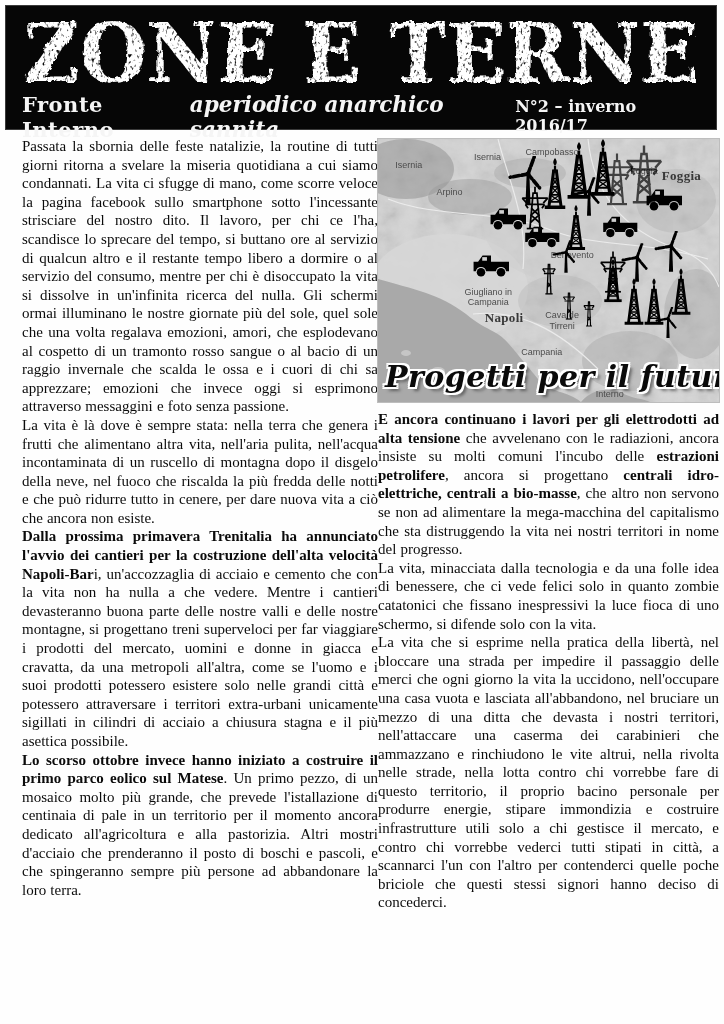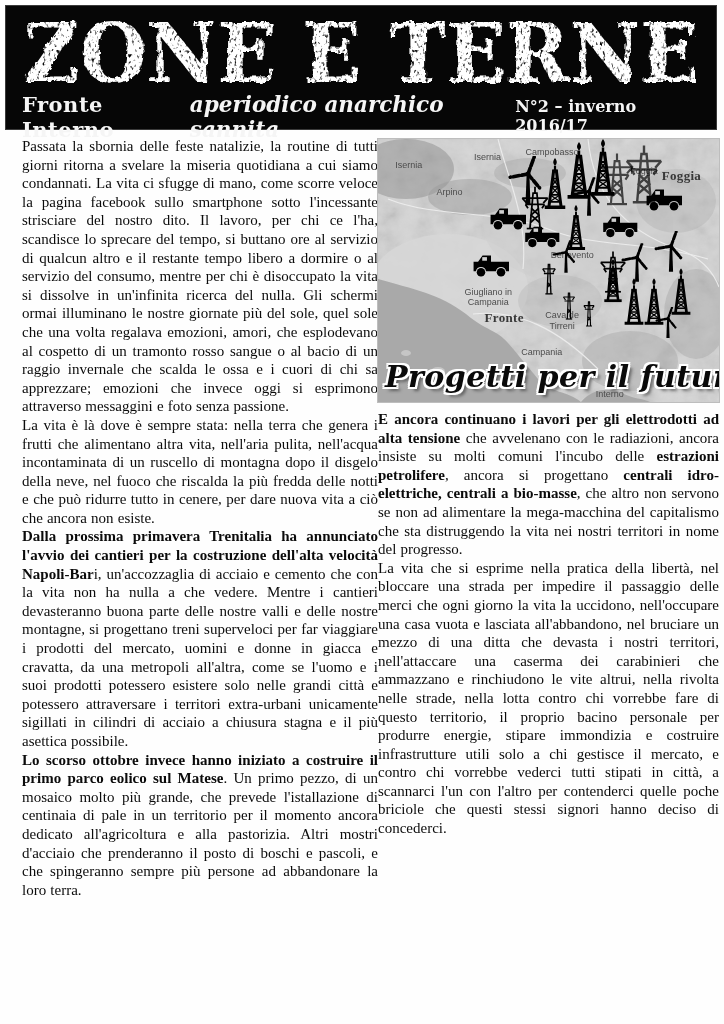--- a/index.html
+++ b/index.html
@@ -153,21 +153,21 @@
         </svg>
         <div id="map-labels">
             <div class="map-label s" style="left: 9%; top: 10%;">Isernia</div>
             <div class="map-label s" style="left: 21%; top: 20%;">Arpino</div>
             <div class="map-label s" style="left: 28%; top: 7%; padding-left: 28px;">Isernia</div>
             <div class="map-label s" style="left: 51%; top: 5%;">Campobasso</div>
             <div class="map-label s" style="left: 78%; top: 12%;">Foggia</div>
             <div class="map-label b" style="left: 89%; top: 14%;">Foggia</div>
             <div class="map-label s" style="left: 20%; top: 60%; margin-left: 42px;">Giugliano in
 Campania</div>
-            <div class="map-label b" style="left: 37%; top: 68%;">Fronte</div>
+            <div class="map-label b" style="left: 37%; top: 68%;">Napoli</div>
             <div class="map-label s" style="left: 57%; top: 44%;">Benevento</div>
             <div class="map-label s" style="left: 54%; top: 69%;">Cava de
 Tirreni</div>
             <div class="map-label s" style="left: 48%; top: 81%;">Campania</div>
             <div class="map-label s" style="left: 68%; top: 97%;">Interno</div>
           </div>
         <div id="map-icons">
             <svg viewBox="0 0 30 36" height="50" width="42" class="map-icon" style="left: 44%; top: 16%;">
               <use href="#sym-turbine"></use>
             </svg>
@@ -244,18 +244,19 @@
               <use href="#sym-derrick"></use>
             </svg>
             <svg viewBox="0 0 30 36" height="32" width="27" class="map-icon" style="left: 85%; top: 70%;">
               <use href="#sym-turbine"></use>
             </svg>
           </div>
         <figcaption class="map-headline">Progetti per il futuro?</figcaption>
       </figure>
       <div id="col-right-text">
           <p><b>E ancora continuano i lavori per gli elettrodotti ad alta tensione</b><span> che avvelenano con le radiazioni, ancora insiste su molti comuni l'incubo delle </span><b>estrazioni petrolifere</b><span>, ancora si progettano </span><b>centrali idro-elettriche, centrali a bio-masse</b><span>, che altro non servono se non ad alimentare la mega-macchina del capitalismo che sta distruggendo la vita nei nostri territori in nome del progresso.</span></p>
+          <p><span>La vita, minacciata dalla tecnologia e da una folle idea di benessere, che ci vede felici solo in quanto zombie catatonici che fissano inespressivi la luce fioca di uno schermo, si difende solo con la vita.</span></p>
           <p><span>La vita che si esprime nella pratica della libertà, nel bloccare una strada per impedire il passaggio delle merci che ogni giorno la vita la uccidono, nell'occupare una casa vuota e lasciata all'abbandono, nel bruciare un mezzo di una ditta che devasta i nostri territori, nell'attaccare una caserma dei carabinieri che ammazzano e rinchiudono le vite altrui, nella rivolta nelle strade, nella lotta contro chi vorrebbe fare di questo territorio, il proprio bacino personale per produrre energie, stipare immondizia e costruire infrastrutture utili solo a chi gestisce il mercato, e contro chi vorrebbe vederci tutti stipati in città, a scannarci l'un con l'altro per contenderci quelle poche briciole che questi stessi signori hanno deciso di concederci.</span></p>
         </div>
     </section>
   </main>
 
 </div>
 
 </body></html>

